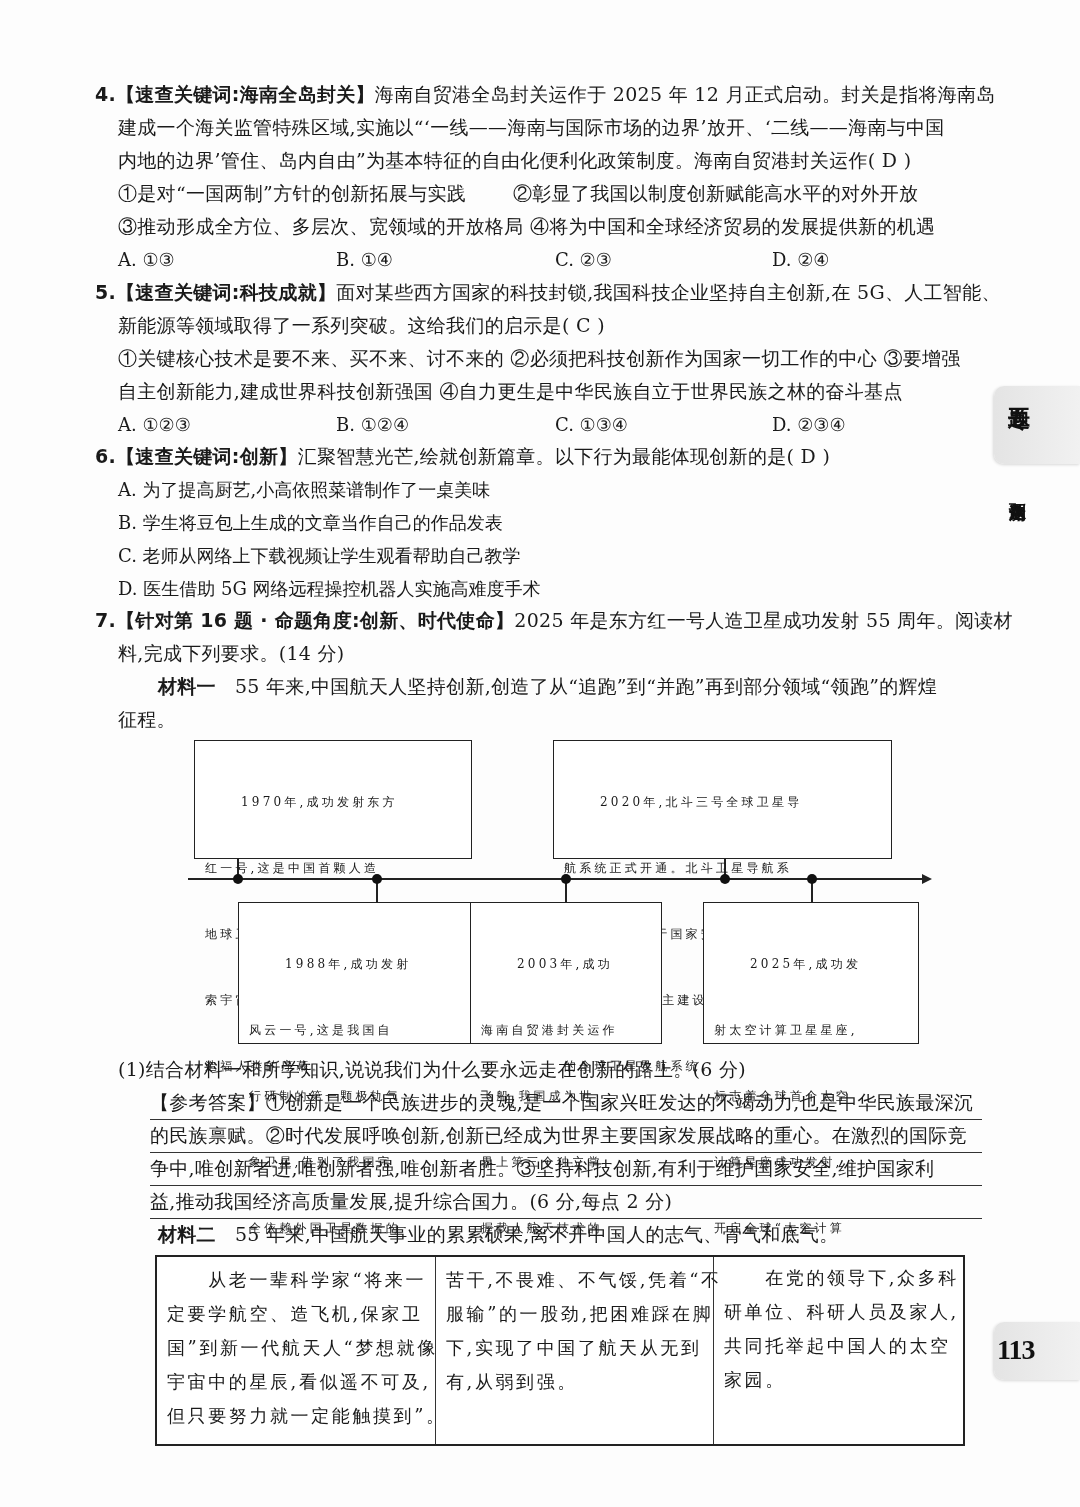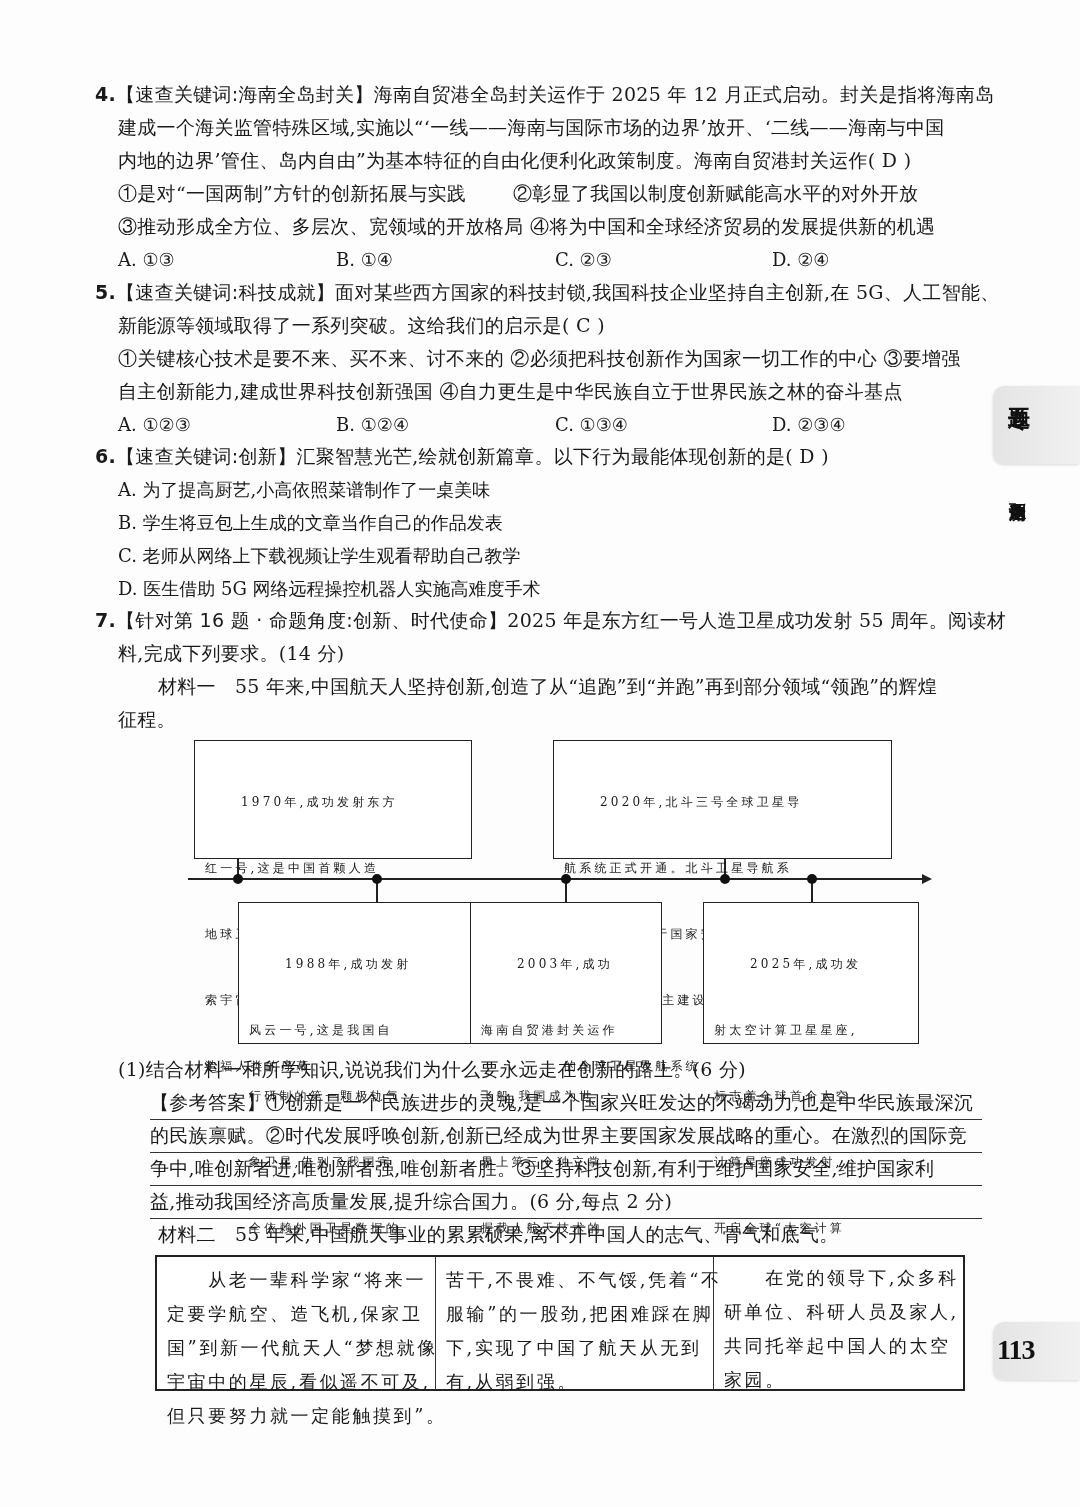--- a/index.html
+++ b/index.html
@@ -1,36 +1,36 @@
 <!DOCTYPE html>
 <html><head>
 <meta charset="utf-8">
 <style>
   html, body { margin: 0; padding: 0; }
   body {
     width: 1080px; height: 1507px; background: #fdfdfd; position: relative; overflow: hidden;
     font-family: "DejaVu Serif", "Liberation Serif", serif; color: #1a1a1a;
   }
   .line { position: absolute; font-size: 19px; line-height: 33px; white-space: nowrap; letter-spacing: 0.3px; }
-  .kw { font-family: "DejaVu Sans", "Liberation Sans", sans-serif; font-weight: normal; }
+  .kw { font-family: "DejaVu Sans", "Liberation Sans", sans-serif; font-weight: bold; }
   .qn { font-family: "DejaVu Sans", "Liberation Sans", sans-serif; font-weight: bold; }
   .opt { position: absolute; font-size: 18px; line-height: 33px; white-space: nowrap; }
   .ans-line { position: absolute; left: 150px; width: 832px; border-bottom: 1.6px solid #333; height: 33px; }
   .box {
     position: absolute; border: 1.6px solid #222; background: #fff;
     font-family: "DejaVu Serif", serif; font-size: 12px; line-height: 22px;
     padding: 6px 8px 4px 10px; letter-spacing: 3.2px; box-sizing: border-box; white-space: pre-wrap;
   }
   .box-line { display: block; white-space: nowrap; }
   .axis { position: absolute; left: 188px; top: 878px; width: 736px; height: 2px; background: #222; }
   .arrow { position: absolute; left: 922px; top: 874px; width: 0; height: 0;
     border-left: 10px solid #222; border-top: 5px solid transparent; border-bottom: 5px solid transparent; }
   .dot { position: absolute; width: 10px; height: 10px; border-radius: 50%; background: #111; top: 874px; }
   .stem { position: absolute; width: 2px; background: #222; }
-  .tbl { position: absolute; left: 155px; top: 1255px; width: 810px; height: 136px; border: 2px solid #222; box-sizing: border-box; display: flex; background: #fff; }
+  .tbl { position: absolute; left: 155px; top: 1255px; width: 810px; height: 191px; border: 2px solid #222; box-sizing: border-box; display: flex; background: #fff; }
   .cell { box-sizing: border-box; padding: 6px 10px; font-size: 18px; line-height: 34px; letter-spacing: 2.6px; }
   .cell + .cell { border-left: 1.6px solid #333; }
   .cell-line { display: block; white-space: nowrap; }
   .side-tab {
     position: absolute; left: 994px; width: 86px; background: linear-gradient(90deg,#e4e4e4,#f1f1f1);
     border-radius: 10px 0 0 10px; box-shadow: -1px 1px 3px rgba(0,0,0,0.15);
   }
   .tab-text { position: absolute; font-family: "DejaVu Sans", sans-serif; font-weight: bold; color: #111; }
   .vert { writing-mode: vertical-rl; text-orientation: upright; }
 </style>

